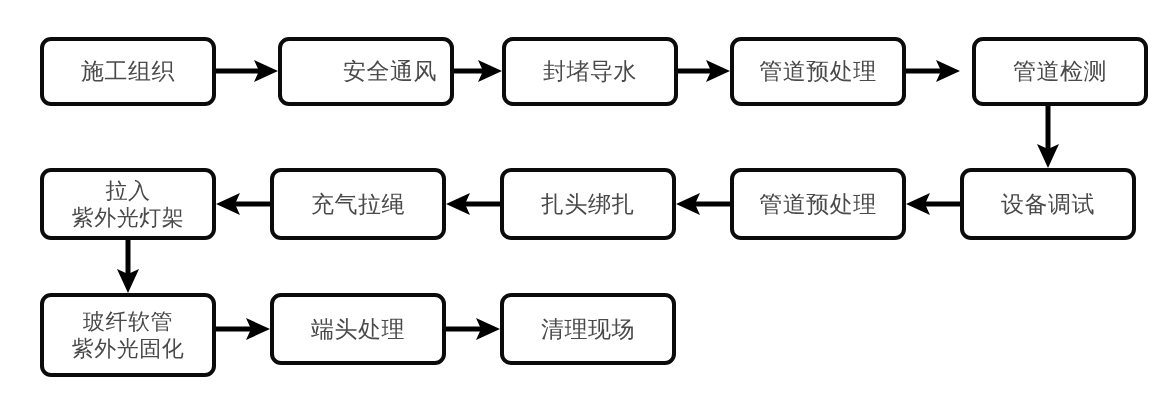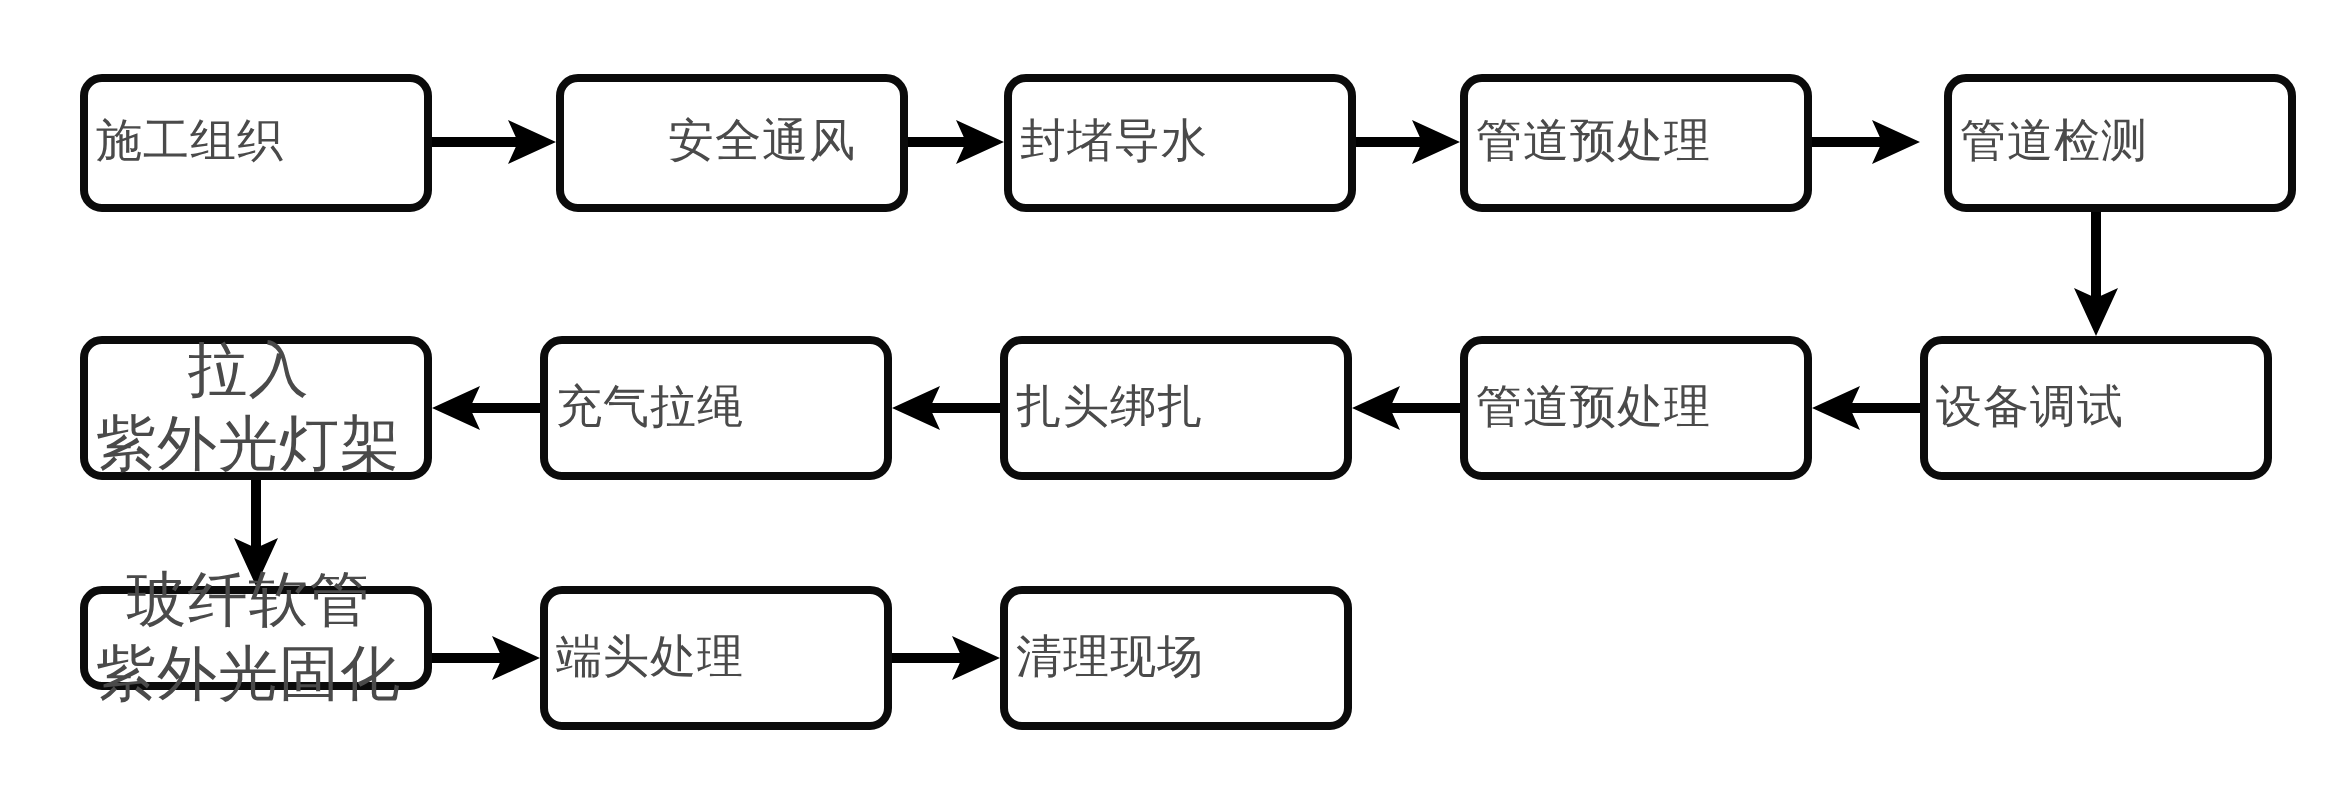--- a/index.html
+++ b/index.html
@@ -28,33 +28,34 @@
     pointer-events: none;
   }
   .node {
     position: absolute;
     box-sizing: border-box;
     border: 4px solid #0b0b0b;
     border-radius: 11px;
     background: #ffffff;
     display: flex;
     align-items: center;
+    justify-content: center;
     text-align: center;
   }
   .node-label {
     font-family: "DejaVu Serif", "Liberation Serif", serif;
     font-size: 23px;
     line-height: 1.22;
     color: #4a4a4a;
     letter-spacing: 0.5px;
     white-space: pre-line;
     padding: 0 4px;
   }
   .node-label.two-line {
-    font-size: 30px;
+    font-size: 22px;
     line-height: 1.25;
   }
 </style>
 </head>
 <body>
 
 <div id="flow-canvas">
 
   <svg id="edge-layer" viewBox="0 0 1172 404" width="1172" height="404">
 
@@ -146,21 +147,21 @@
 
   <div class="node" style="left:270px; top:168px; width:176px; height:72px;">
     <span class="node-label">充气拉绳</span>
   </div>
 
   <div class="node" style="left:40px; top:168px; width:176px; height:72px;">
     <span class="node-label two-line">拉入
 紫外光灯架</span>
   </div>
 
-  <div class="node" style="left:40px; top:293px; width:176px; height:52px;">
+  <div class="node" style="left:40px; top:293px; width:176px; height:84px;">
     <span class="node-label two-line">玻纤软管
 紫外光固化</span>
   </div>
 
   <div class="node" style="left:270px; top:293px; width:176px; height:72px;">
     <span class="node-label">端头处理</span>
   </div>
 
   <div class="node" style="left:500px; top:293px; width:176px; height:72px;">
     <span class="node-label">清理现场</span>

